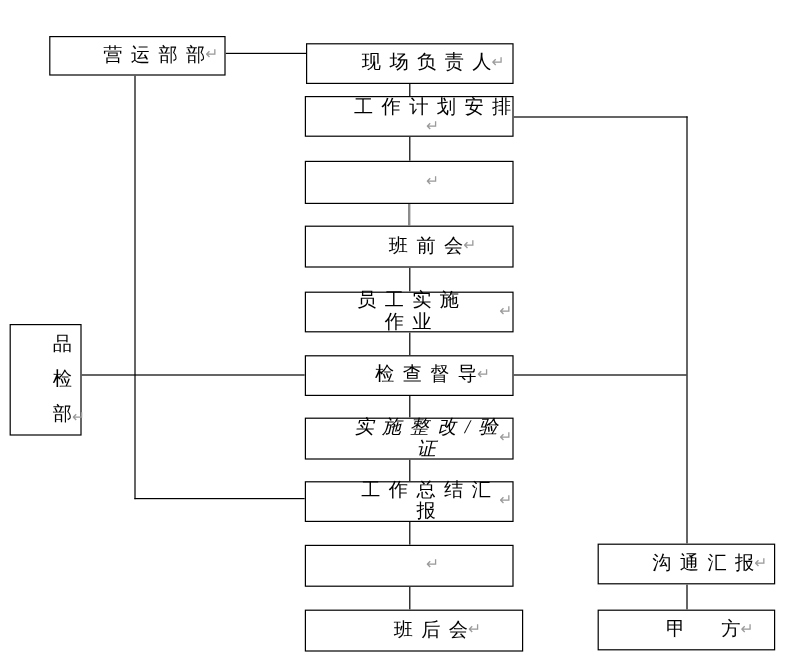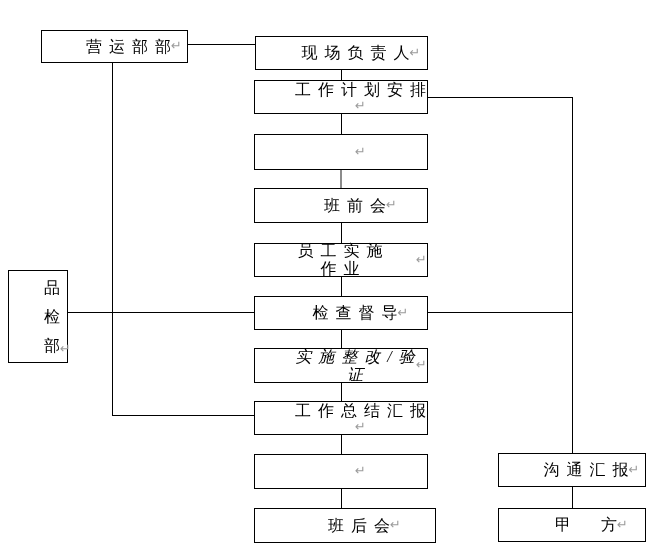--- a/index.html
+++ b/index.html
@@ -103,21 +103,21 @@
   <div class="node" style="left:254px; top:296px; width:174px; height:34px;">
     <span class="lbl">检查督导</span>
       <span class="pmark">↵</span>
   </div>
 
   <div class="node" style="left:254px; top:348px; width:174px; height:35px;font-style:italic;">
     <span class="lbl">实施整改/验证</span>
       <span class="pmark">↵</span>
   </div>
 
-  <div class="node" style="left:254px; top:401px; width:174px; height:34px;flex-direction:column;">
+  <div class="node" style="left:254px; top:401px; width:174px; height:34px;">
     <span class="lbl">工作总结汇报</span>
       <span class="pmark">↵</span>
   </div>
 
   <div class="node" style="left:254px; top:454px; width:174px; height:35px;">
       <span class="pmark">↵</span>
   </div>
 
   <div class="node" style="left:254px; top:508px; width:182px; height:35px;">
     <span class="lbl">班后会</span>

